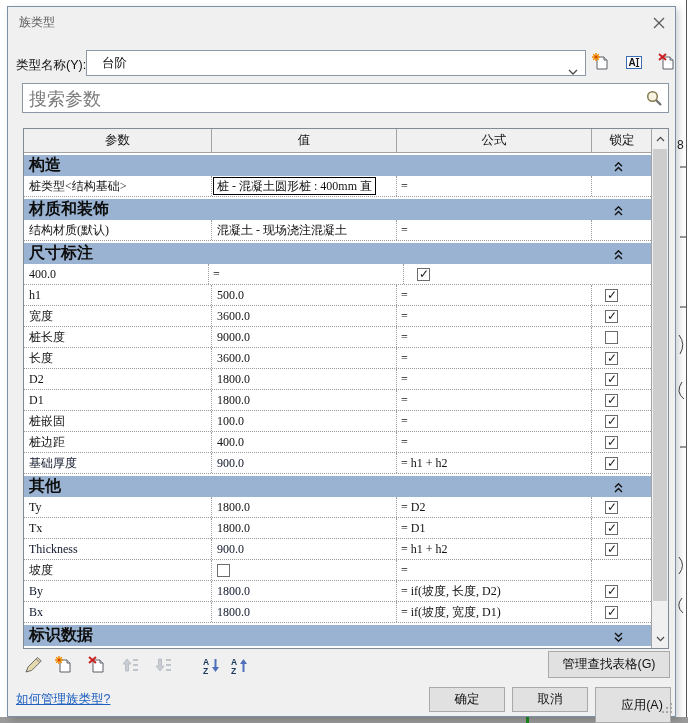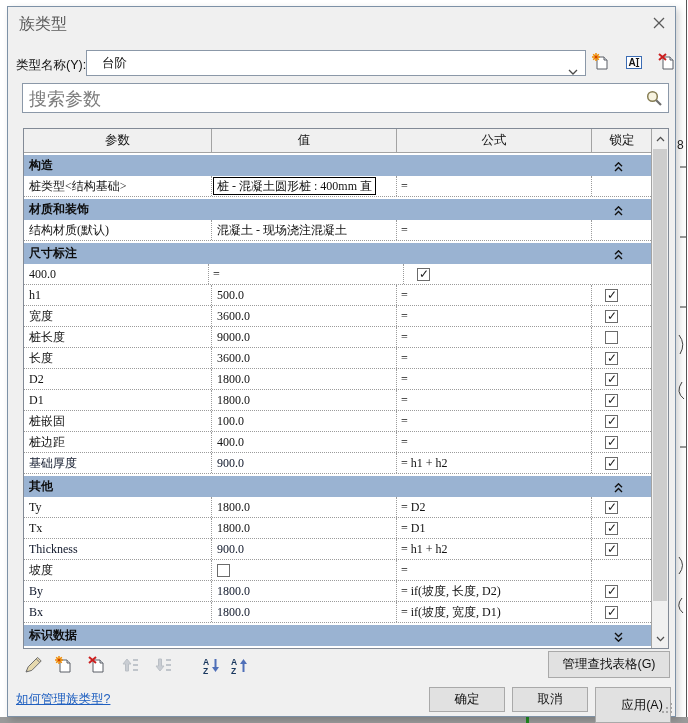--- a/index.html
+++ b/index.html
@@ -7,21 +7,21 @@
           font-family:"Liberation Sans",sans-serif;color:#111;}
   
   .bg-right-svg{position:absolute;left:676px;top:0;width:12px;height:723px;}
   .bg-ruler-label{position:absolute;left:677px;top:138px;font-size:12px;color:#222;}
   .bg-bottom{position:absolute;left:0;top:717px;width:688px;height:6px;background:#9a9a9a;}
   .bg-green-tick{position:absolute;left:526px;top:715px;width:3px;height:8px;background:#1f8a1f;}
 
   
   .dialog{position:absolute;left:7px;top:6px;width:669px;height:711px;box-sizing:border-box;
           background:#f0f0f0;border:1px solid #7d91a6;box-shadow:3px 3px 7px rgba(0,0,0,.18);}
-  .dlg-title{position:absolute;left:11px;top:7px;font-size:16px;color:#5a5a5a;}
+  .dlg-title{position:absolute;left:11px;top:7px;font-size:12px;color:#5a5a5a;}
   .close-x{position:absolute;right:9px;top:8px;width:15px;height:15px;display:flex;align-items:center;justify-content:center;cursor:default;}
 
   .type-label{position:absolute;left:8px;top:50px;font-size:12.5px;}
   .combo{position:absolute;left:78px;top:43px;width:500px;height:26px;box-sizing:border-box;
          background:#fff;border:1px solid #8b98a8;display:flex;align-items:center;}
   .combo-value{padding-left:15px;font-size:12.5px;}
   .combo-chevron{position:absolute;right:7px;top:10px;}
   .icon-btn{position:absolute;top:44px;width:22px;height:22px;display:flex;align-items:center;justify-content:center;}
 
   .search{position:absolute;left:14px;top:76px;width:647px;height:30px;box-sizing:border-box;
@@ -33,21 +33,21 @@
 
   
   .ftable{position:absolute;left:15px;top:121px;width:646px;height:521px;box-sizing:border-box;
           background:#fff;border:1px solid #828a96;}
   .thead{display:flex;height:24px;background:#f0f0f0;}
   .th{box-sizing:border-box;border-right:1px solid #a3a3a3;border-bottom:1px solid #a3a3a3;
       display:flex;align-items:center;justify-content:center;font-size:12.5px;}
   .w0{width:188px;} .w1{width:185px;} .w2{width:195px;text-align:center;} .w3{width:61px;}
   .tbody{position:absolute;left:0;top:24px;width:629px;height:495px;overflow:hidden;background:#fff;}
   .sec-header{box-sizing:border-box;height:23px;border-top:2px solid #fff;background:#9ab3d2;
-      display:flex;align-items:center;position:relative;padding-left:5px;font-size:12px;font-weight:bold;color:#0d0d0d;}
+      display:flex;align-items:center;position:relative;padding-left:5px;font-size:16px;font-weight:bold;color:#0d0d0d;}
   .sec-chevron{position:absolute;right:30px;top:7px;line-height:0;}
   .prow{box-sizing:border-box;height:21px;display:flex;border-bottom:1px dotted #9b9b9b;background:#fff;font-family:Liberation Serif, serif;}
   .pc{box-sizing:border-box;border-right:1px dotted #9b9b9b;font-size:12px;display:flex;align-items:center;
       overflow:hidden;white-space:nowrap;}
   .pc.name,.pc.val{padding-left:5px;}
   .pc.formula{padding-left:4px;}
   .pc.lock{border-right:none;padding-left:13px;}
   .pc.val.editing{padding-left:1px;}
   .prow.disabled .name,.prow.disabled .val{color:#0f172a;}
   .edit-box{box-sizing:border-box;border:1px solid #000;height:18px;line-height:16px;padding:0 3px;

